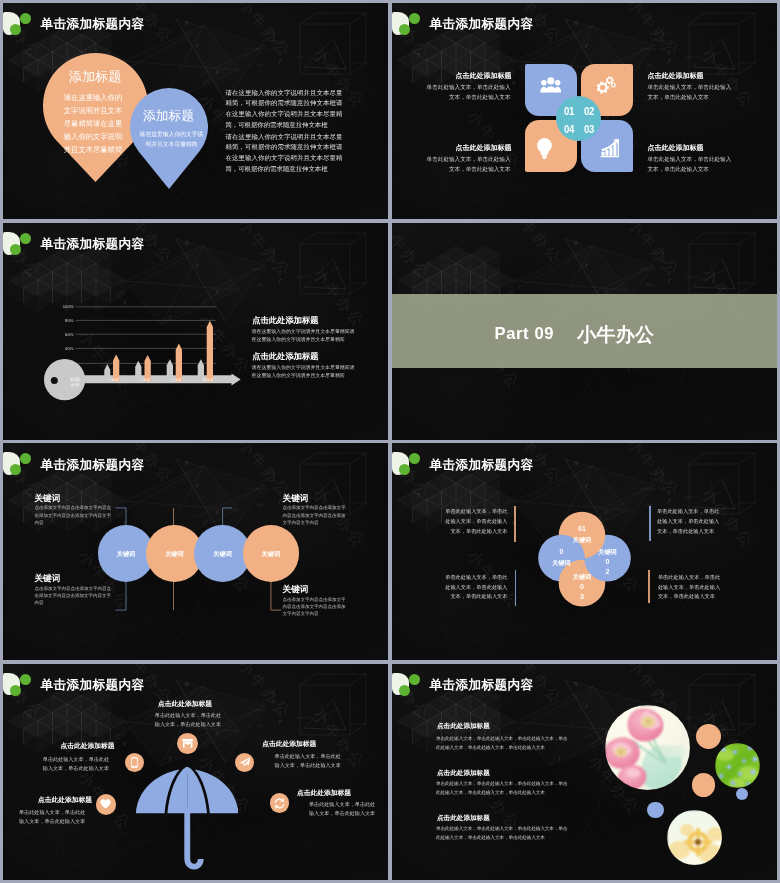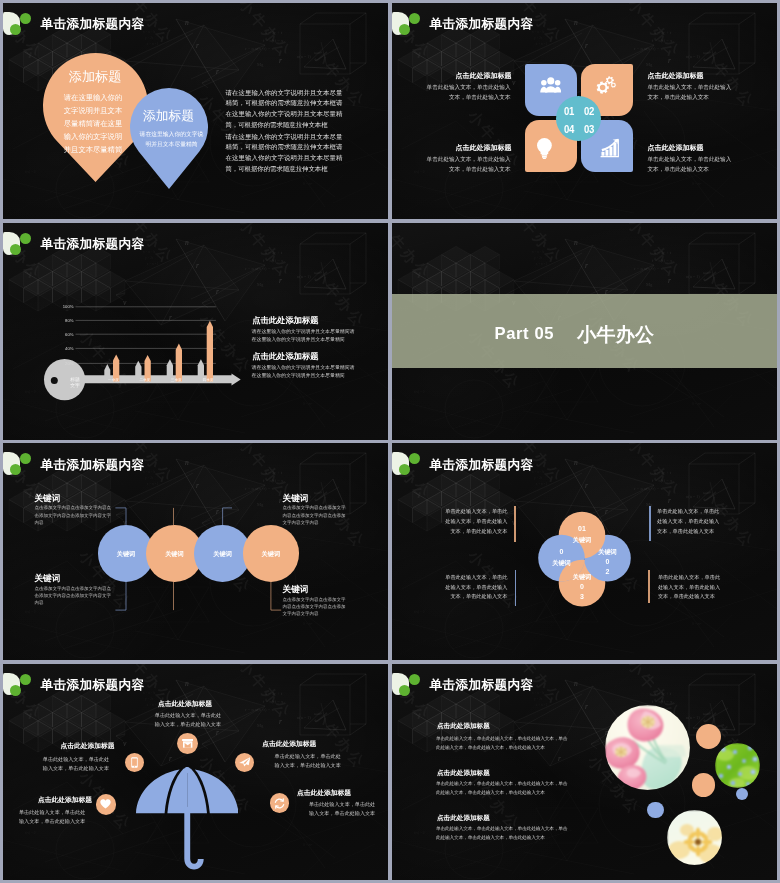--- a/index.html
+++ b/index.html
@@ -346,21 +346,21 @@
         </svg>
       <div class="wmk" style="left:-4px;top:-6px">小牛办公</div>
       <div class="wmk" style="left:128px;top:-22px">小牛办公</div>
       <div class="wmk" style="left:246px;top:-8px">小牛办公</div>
       <div class="wmk" style="left:-40px;top:96px">小牛办公</div>
       <div class="wmk" style="left:86px;top:104px">小牛办公</div>
       <div class="wmk" style="left:206px;top:88px">小牛办公</div>
       <div class="wmk" style="left:320px;top:42px">小牛办公</div>
     </div>
     <div class="band" style="top:70.5px;height:74.4px;"></div>
-    <div class="band-t1" style="left:102.5px;top:100.5px;font-size:16.6px;letter-spacing:.6px;">Part 05</div>
+    <div class="band-t1" style="left:102.5px;top:100.5px;font-size:16.6px;letter-spacing:.6px;">Part 09</div>
     <div class="band-t1" style="left:185.2px;top:98.5px;font-size:19px;letter-spacing:.3px;">小牛办公</div>
   </div>
 
   <div class="slide s-c0 s-r2">
     <div class="bg">
       <svg width="385" height="217">
           <use href="#chalk"></use>
         </svg>
       <div class="wmk" style="left:-4px;top:-6px">小牛办公</div>
       <div class="wmk" style="left:128px;top:-22px">小牛办公</div>

